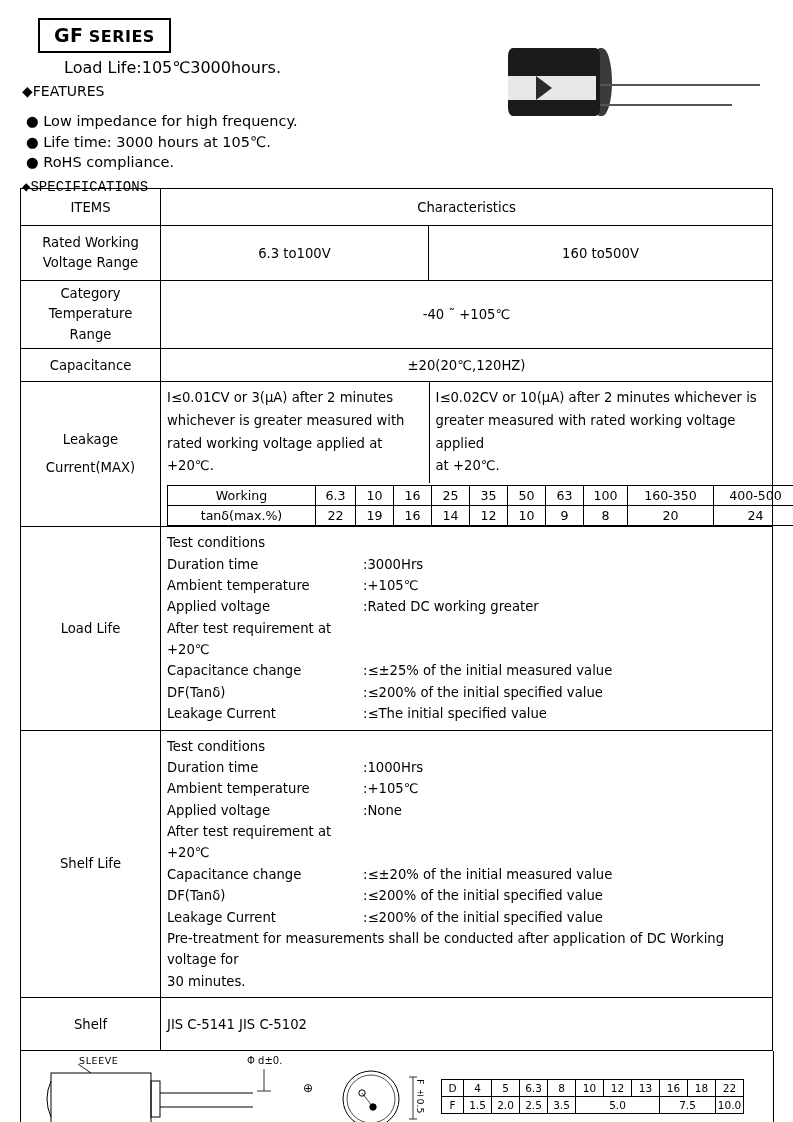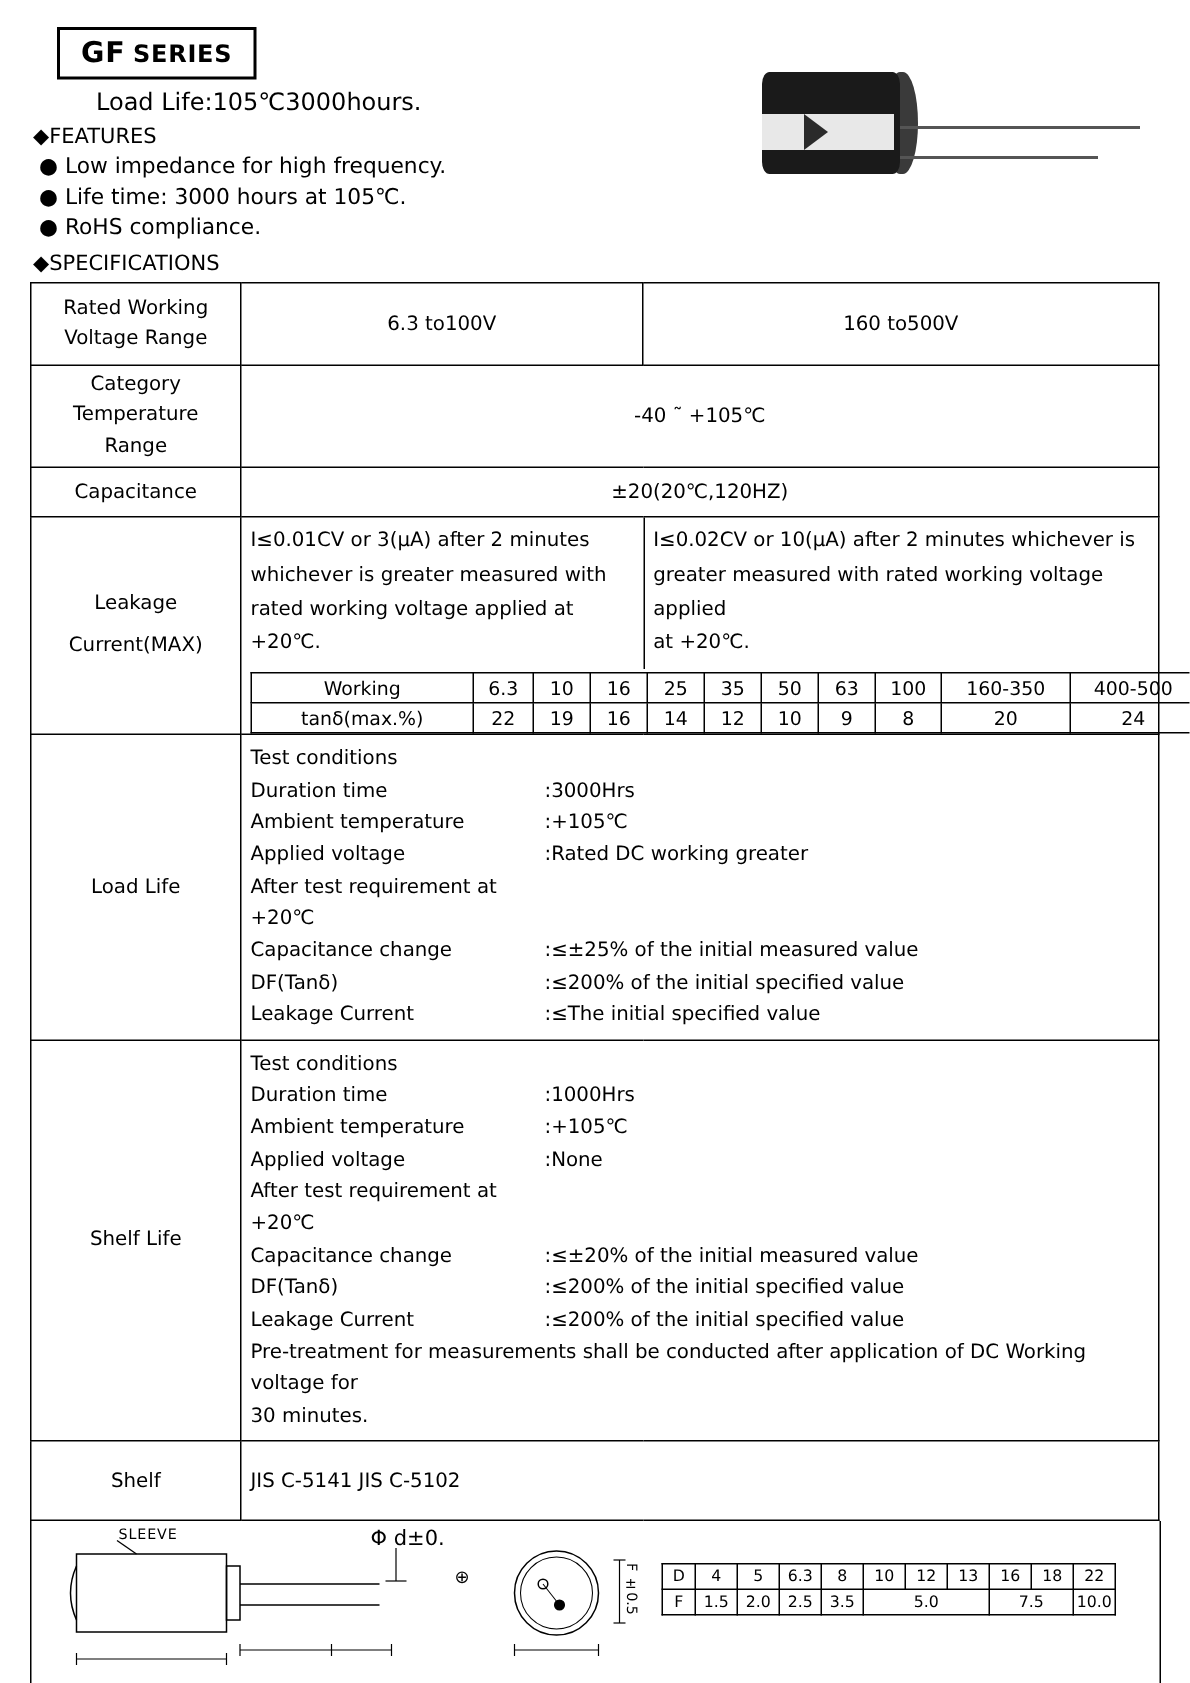--- a/index.html
+++ b/index.html
@@ -5,24 +5,24 @@
   html,body{margin:0;padding:0;background:#fff;}
   body{width:793px;height:1122px;font-family:"DejaVu Sans","Liberation Sans",sans-serif;color:#000;position:relative;}
   .page{position:relative;width:793px;height:1122px;box-sizing:border-box;padding:18px 20px 0 20px;}
 
   
   .hdr{position:relative;height:170px;}
   .series-box{display:inline-block;border:2px solid #000;padding:4px 14px 5px 14px;margin-left:18px;}
   .series-box .gf{font-size:19px;font-weight:bold;letter-spacing:.5px;}
   .series-box .ser{font-size:16px;font-weight:bold;letter-spacing:.5px;}
   .loadlife{font-size:16px;margin:5px 0 0 44px;}
-  .feat-title{font-size:14px;margin:6px 0 2px 2px;}
+  .feat-title{font-size:14px;margin:6px 0 12px 2px;}
   .bullets{margin:2px 0 0 6px;}
   .bullets div{font-size:14.5px;line-height:1.42;}
-  .spec-title{font-size:14px;margin:5px 0 0 2px;}
+  .spec-title{font-size:14px;margin:5px 0 0 2px;font-family:Liberation Mono, monospace;}
 
   
   .cap-pic{position:absolute;left:470px;top:12px;width:300px;height:110px;}
   .cap-body{position:absolute;left:18px;top:18px;width:92px;height:68px;background:#1a1a1a;border-radius:5px/8px;}
   .cap-top{position:absolute;left:100px;top:18px;width:22px;height:68px;background:#3a3a3a;border-radius:10px/34px;}
   .cap-stripe{position:absolute;left:18px;top:46px;width:88px;height:24px;background:#e8e8e8;}
   .cap-arrow{position:absolute;left:46px;top:46px;width:0;height:0;border-top:12px solid transparent;border-bottom:12px solid transparent;border-left:16px solid #2a2a2a;}
   .lead{position:absolute;height:1.6px;background:#555;}
   .lead1{left:110px;top:54px;width:160px;}
   .lead2{left:110px;top:74px;width:132px;}
@@ -79,20 +79,24 @@
     <div class="spec-title">◆SPECIFICATIONS</div>
   </div>
 
   <table class="main">
     <colgroup>
         <col style="width:140px">
         <col style="width:268px">
         <col style="width:344px">
       </colgroup>
     <tbody>
+      <tr>
+        <td class="ctr" style="height:30px">ITEMS</td>
+        <td class="ctr" colspan="2">Characteristics</td>
+      </tr>
       <tr>
         <td class="lbl" style="height:48px">
           <div>Rated Working</div>
           <div>Voltage Range</div>
         </td>
         <td class="ctr">6.3 to100V</td>
         <td class="ctr">160 to500V</td>
       </tr>
       <tr>
         <td class="lbl" style="height:44px">
@@ -302,21 +306,21 @@
       <line x1="392" y1="26" x2="392" y2="68" stroke="#000" stroke-width="0.8"></line>
       <line x1="388" y1="26" x2="396" y2="26" stroke="#000" stroke-width="0.8"></line>
       <line x1="388" y1="68" x2="396" y2="68" stroke="#000" stroke-width="0.8"></line>
 
       <line x1="322" y1="86" x2="378" y2="86" stroke="#000" stroke-width="0.8"></line>
       <line x1="322" y1="82" x2="322" y2="90" stroke="#000" stroke-width="0.8"></line>
       <line x1="378" y1="82" x2="378" y2="90" stroke="#000" stroke-width="0.8"></line>
     </svg>
 
     <div style="position:absolute;left:58px;top:4px;font-size:9.5px;letter-spacing:.6px">SLEEVE</div>
-    <div style="position:absolute;left:226px;top:4px;font-size:14px">Φ d±0.</div>
+    <div style="position:absolute;left:226px;top:4px;font-size:10px">Φ d±0.</div>
 
     <div style="position:absolute;left:282px;top:30px;font-size:12px">⊕</div>
 
     <div style="position:absolute;left:394px;top:28px;font-size:9.5px;writing-mode:vertical-rl">F ±0.5</div>
 
     <div class="dim-tbl">
       <table>
         <colgroup>
           <col style="width:22px">
             <col style="width:28px">

